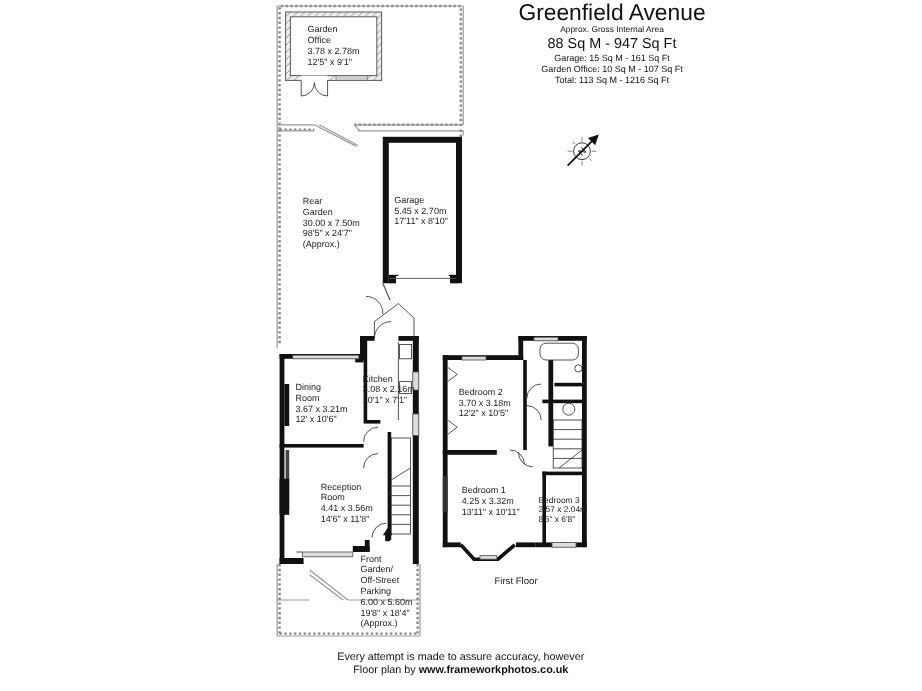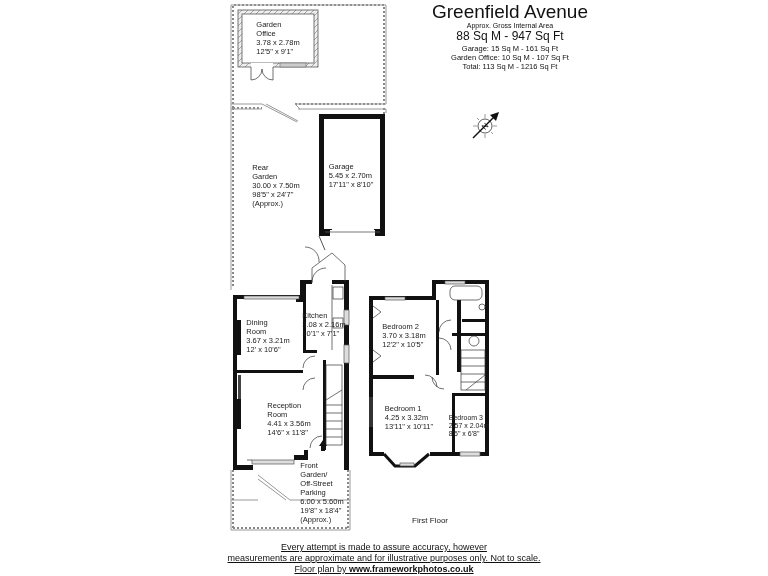--- a/index.html
+++ b/index.html
@@ -4,22 +4,22 @@
 <style>
   html, body { margin: 0; padding: 0; background: #ffffff; }
   body { width: 768px; height: 576px; position: relative; overflow: hidden; font-family: "Liberation Sans", sans-serif; color: #111; }
   svg.plan { position: absolute; left: 0; top: 0; }
   .lbl { position: absolute; text-align: left; font-size: 7.5px; line-height: 9px; color: #222; white-space: nowrap; transform: translateX(-50%); }
   .lbl div { white-space: nowrap; }
   #title { position: absolute; left: 410px; top: 2px; width: 200px; text-align: center; font-weight: normal; font-size: 19px; line-height: 20px; color: #111; }
   #subtitle { position: absolute; left: 410px; top: 22px; width: 200px; text-align: center; font-size: 7px; line-height: 8px; }
   #area-main { position: absolute; left: 410px; top: 30px; width: 200px; text-align: center; font-size: 12px; line-height: 13px; }
   .area-line { position: absolute; left: 410px; width: 200px; text-align: center; font-size: 7.5px; line-height: 9px; }
-  #floor-label { position: absolute; left: 412px; top: 480px; font-size: 8px; color: #222; margin-top: 36px; }
-  #disclaimer { position: absolute; left: 0; width: 768px; top: 542px; text-align: center; font-size: 9px; line-height: 11px; color: #111; text-decoration: underline; }
+  #floor-label { position: absolute; left: 412px; top: 480px; font-size: 8px; color: #222; }
+  #disclaimer { position: absolute; left: 0; width: 768px; top: 542px; text-align: center; font-size: 9px; line-height: 11px; color: #111; }
   #disclaimer b { font-weight: bold; }
 </style>
 </head>
 <body>
 
 <svg class="plan" width="768" height="576" viewBox="0 0 768 576" xmlns="http://www.w3.org/2000/svg">
   <defs>
     <pattern id="fence" width="6" height="6" patternUnits="userSpaceOnUse">
       <rect width="6" height="6" fill="#eeeeee"></rect>
       <line x1="0" y1="6" x2="6" y2="0" stroke="#888" stroke-width="0.7"></line>
@@ -268,17 +268,16 @@
 <div class="lbl" style="left:469px;top:414px;font-size:7px;line-height:8px">
   <div>Bedroom 3</div>
   <div>2.57 x 2.04m</div>
   <div>8'5" x 6'8"</div>
 </div>
 
 <div id="floor-label">First Floor</div>
 
 <div id="disclaimer">
   <div>Every attempt is made to assure accuracy, however</div>
-  <div>measurements are approximate and for illustrative purposes only. Not to scale.</div>
   <div>
     <span>Floor plan by </span><b>www.frameworkphotos.co.uk</b>
   </div>
 </div>
 
 </body></html>

